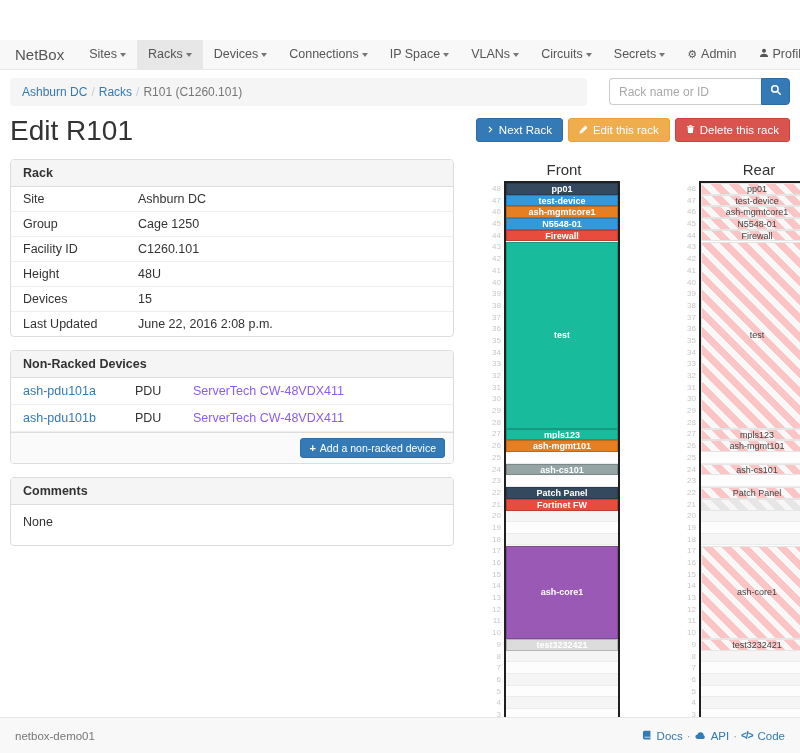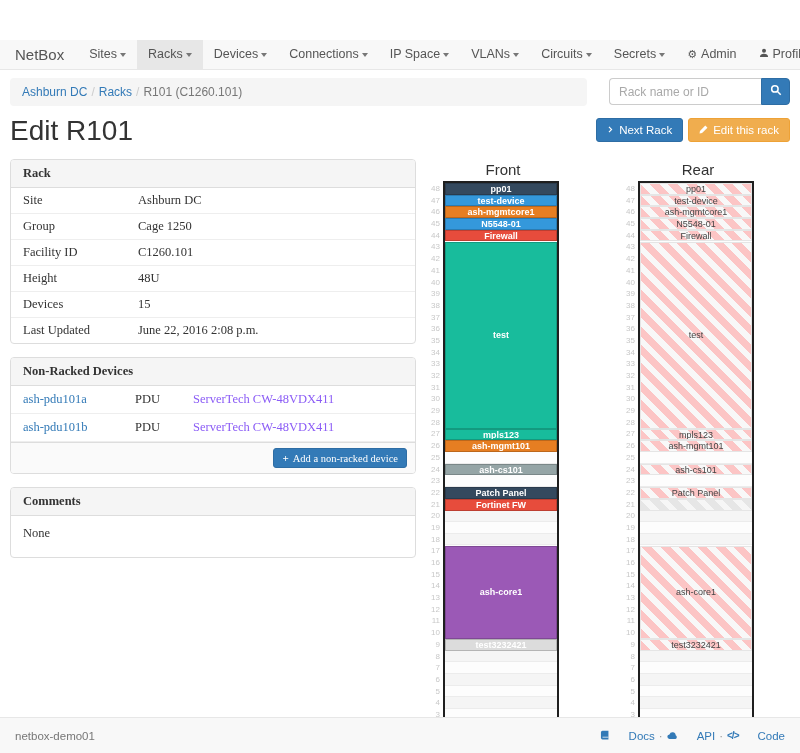--- a/index.html
+++ b/index.html
@@ -106,21 +106,21 @@
     border: 1px solid rgba(0,0,0,0.12);
     cursor: pointer;
     white-space: nowrap;
   }
   .btn-primary { background: #337ab7; border-color: #2e6da4; }
   .btn-warning { background: #f0ad4e; border-color: #eea236; }
   .btn-danger  { background: #d9534f; border-color: #d43f3a; }
 
   
   .main { display: flex; align-items: flex-start; padding: 0 10px; }
-  .left-col { width: 406px; flex: none; margin-right: 13px; font-family: Liberation Serif, serif; }
+  .left-col { width: 444px; flex: none; margin-right: 36px; }
 
   .panel { border: 1px solid #ddd; border-radius: 4px; margin-bottom: 13px; background: #fff; }
   .panel-heading {
     background: #f5f5f5;
     border-bottom: 1px solid #ddd;
     padding: 6px 12px;
     font-weight: bold;
     font-size: 12.5px;
     color: #333;
     border-radius: 3px 3px 0 0;
@@ -219,21 +219,21 @@
     font-size: 11.5px;
     color: #777;
   }
   .footer-center {
     position: absolute;
     left: 0; right: 0;
     text-align: center;
     pointer-events: none;
   }
   .footer-links { margin-left: auto; display: flex; align-items: center; gap: 4px; }
-  .footer-links .link { display: inline-flex; align-items: center; gap: 19px; }
+  .footer-links .link { display: inline-flex; align-items: center; gap: 5px; }
   .dot-sep { color: #999; }
   .code-glyph { font-size: 10px; font-weight: bold; letter-spacing: -1px; }
 </style>
 </head>
 <body>
 
 <nav class="navbar">
   <div class="brand">NetBox</div>
   <ul class="nav-left" id="nav-left">
       <li class="nav-item"><span>Sites</span><span class="caret"></span></li>
@@ -290,20 +290,28 @@
       </span>
       <span>Next Rack</span>
     </div>
     <div class="btn btn-warning">
       <span>
         <svg width="9" height="9" viewBox="0 0 16 16">
             <path d="M11.2 1l3.8 3.8L5.5 14.3 1 15l.7-4.5L11.2 1z" fill="#fff"></path>
           </svg>
       </span>
       <span>Edit this rack</span>
+    </div>
+    <div class="btn btn-danger">
+      <span>
+        <svg width="9" height="10" viewBox="0 0 16 16">
+            <path d="M6 1h4v1.5h4.5V4h-13V2.5H6V1zM2.8 5h10.4l-.9 10H3.7L2.8 5z" fill="#fff"></path>
+          </svg>
+      </span>
+      <span>Delete this rack</span>
     </div>
   </div>
   <h1 class="page-title">Edit R101</h1>
 </div>
 
 <div class="main">
   <div class="left-col">
 
     <div class="panel">
       <div class="panel-heading">Rack</div>

